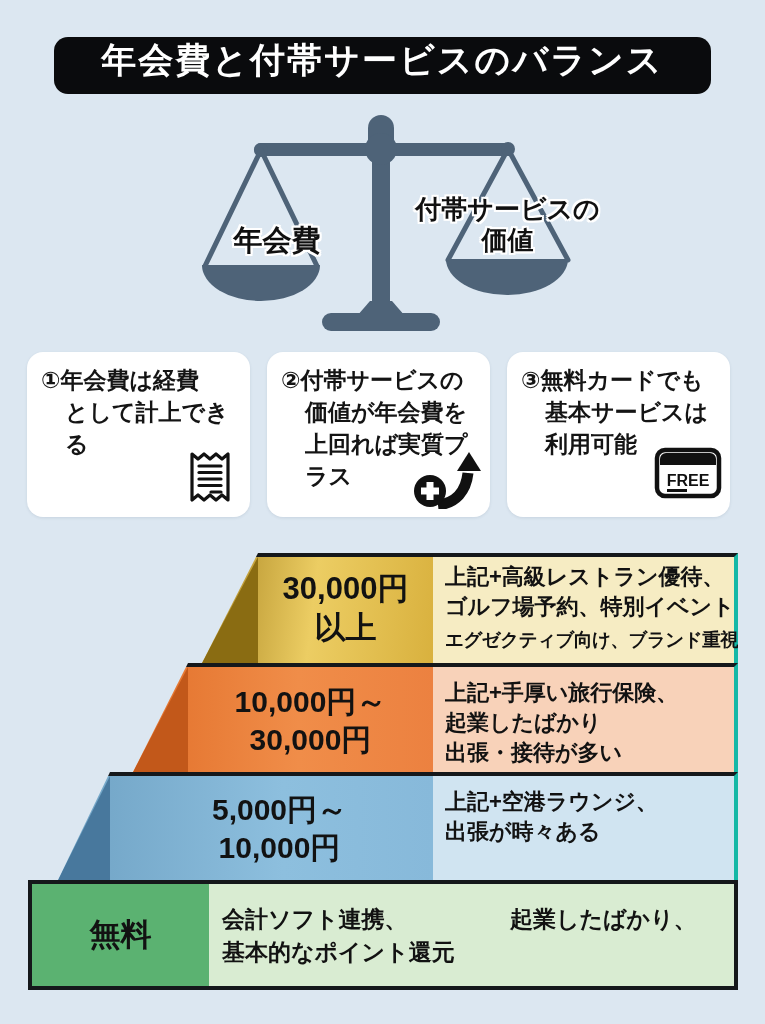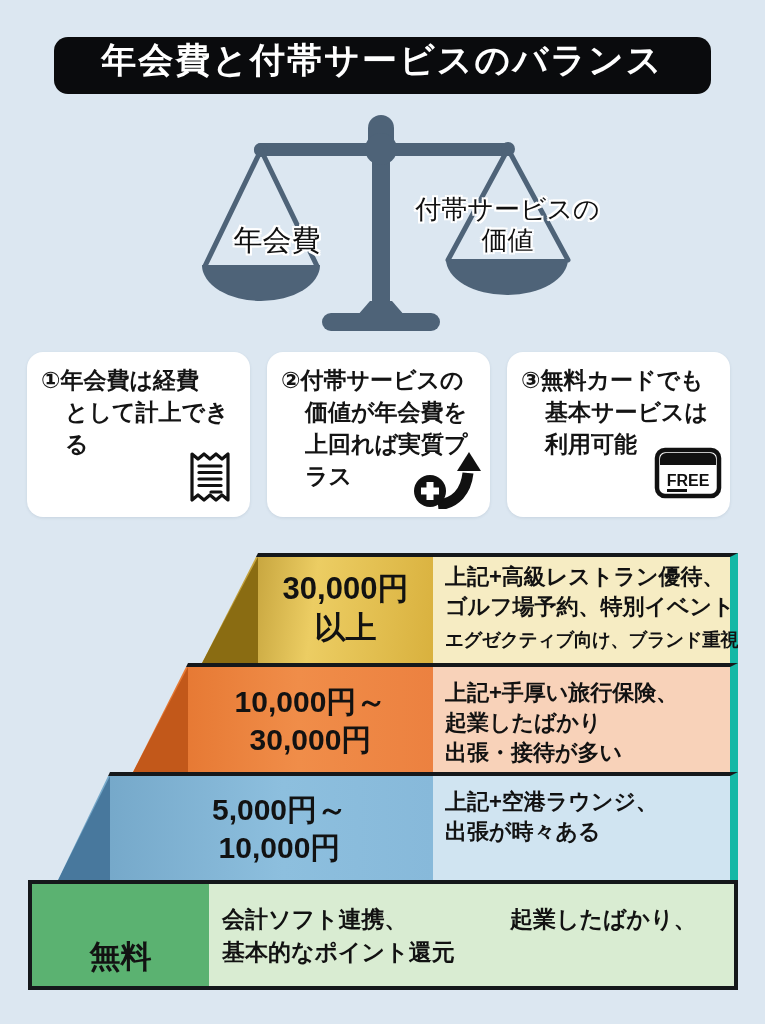--- a/index.html
+++ b/index.html
@@ -17,21 +17,21 @@
     background:#0a0b0d;border-radius:14px;
     display:flex;justify-content:center;
   }
   .banner-text{
     color:#ffffff;font-size:35px;font-weight:bold;letter-spacing:2px;white-space:nowrap;
   }
 
   
   .scale-svg{left:180px;top:105px;}
   .scale-label{
-    font-weight:normal;color:#101010;text-align:center;
+    font-weight:bold;color:#101010;text-align:center;
     text-shadow:-2px -2px 0 #fff,2px -2px 0 #fff,-2px 2px 0 #fff,2px 2px 0 #fff,
                  0 -2px 0 #fff,0 2px 0 #fff,-2px 0 0 #fff,2px 0 0 #fff;
   }
   .scale-label-left{left:192px;top:221px;width:170px;font-size:29px;}
   .scale-label-right{left:405px;top:194px;width:205px;font-size:26px;line-height:31px;}
 
   
   .cards{
     left:27px;top:352px;width:703px;height:165px;
     display:flex;gap:17px;
@@ -39,21 +39,21 @@
   .card{
     flex:1;background:#ffffff;border-radius:16px;position:relative;
     padding:12px 10px 10px 14px;box-sizing:border-box;
     box-shadow:0 1px 3px rgba(60,80,110,0.12);
   }
   .card-line{font-size:23px;font-weight:bold;line-height:32px;white-space:nowrap;}
   .card-line.indent{margin-left:24px;}
   .card-icon{position:absolute;}
 
   
-  .tier{box-sizing:border-box;border-top:4px solid #15181b;border-right:8px solid #14b8a6;}
+  .tier{box-sizing:border-box;border-top:4px solid #15181b;border-right:4px solid #14b8a6;}
   .tier-zone{position:absolute;top:0;bottom:0;}
   .tier-side{position:absolute;top:0;bottom:0;left:0;}
   .tier-label{
     position:absolute;text-align:center;font-weight:bold;color:#121212;
   }
   .tier-desc{position:absolute;font-weight:bold;color:#121212;}
   .desc-line{font-size:22px;line-height:30px;white-space:nowrap;}
   .desc-line.small{font-size:18.5px;letter-spacing:-0.5px;margin-top:3px;}
 
   .tier1{left:202px;top:553px;width:536px;height:110px;
@@ -76,21 +76,21 @@
          clip-path:polygon(52px 0,100% 0,100% 100%,0 100%);}
   .tier3 .zone-label{left:0;width:375px;background:linear-gradient(90deg,#6fa2c4,#8dbfde 60%,#87b9da);}
   .tier3 .zone-desc{left:375px;right:0;background:#d0e4f1;}
   .tier3 .tier-side{width:52px;background:#48789d;clip-path:polygon(100% 0,100% 100%,0 100%);}
   .tier3 .tier-label{left:52px;width:323px;top:15px;font-size:30px;line-height:38px;margin-left:8px;}
   .tier3 .tier-desc{left:387px;top:11px;}
 
   .tier4{left:28px;top:880px;width:710px;height:110px;border:4px solid #15181b;}
   .tier4 .zone-label{left:0;width:177px;background:#5bb271;}
   .tier4 .zone-desc{left:177px;right:0;background:#d9ecd2;}
-  .tier4 .tier-label{left:0;width:177px;top:0;bottom:0;font-size:31px;line-height:102px;margin-top:22px;}
+  .tier4 .tier-label{left:0;width:177px;top:0;bottom:0;font-size:31px;line-height:102px;}
   .tier4 .tier-desc .desc-line{font-size:23px;line-height:33px;}
   .tier4-col1{left:190px;top:19px;}
   .tier4-col2{left:478px;top:19px;}
 </style>
 </head>
 <body>
 
 <div class="abs banner">
   <div class="banner-text">年会費と付帯サービスのバランス</div>
 </div>

